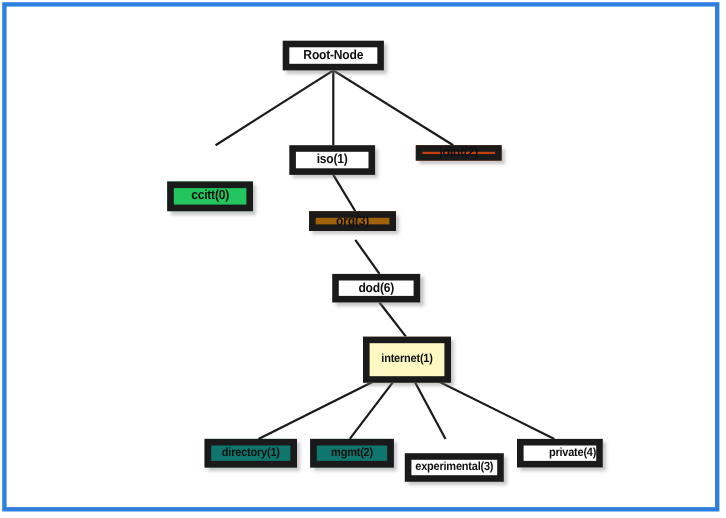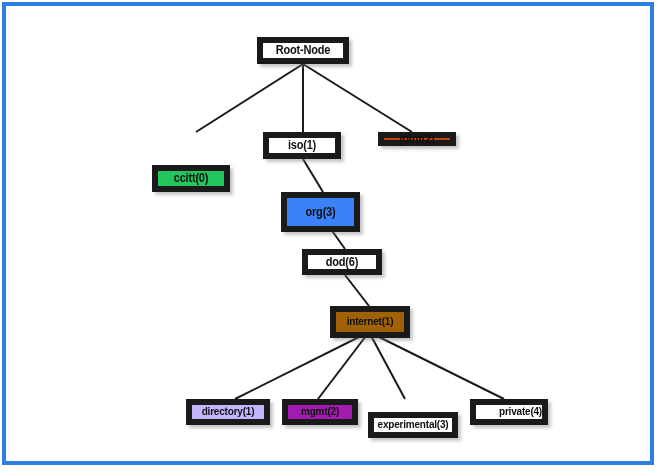--- a/index.html
+++ b/index.html
@@ -85,33 +85,33 @@
       </div>
       <div class="node" style="left: 152px; top: 144px; width: 78px; height: 27px; font-size: 11px; border-color: rgb(26, 26, 26); background: #22c55e; margin-top: 21px;">
         <span class="label">ccitt(0)</span>
       </div>
       <div class="node" style="left: 263px; top: 132px; width: 78px; height: 27px; font-size: 11px; border-color: rgb(26, 26, 26); background: rgb(255, 255, 255); text-align: center;">
         <span class="label">iso(1)</span>
       </div>
       <div class="node" style="left: 378px; top: 132px; width: 78px; height: 14px; font-size: 11px; border-color: rgb(26, 26, 26); background: #c2410c;">
         <span class="label">joint(2)</span>
       </div>
-      <div class="node" style="left: 281px; top: 192px; width: 79px; height: 40px; font-size: 11px; border-color: rgb(26, 26, 26); background: #3b82f6;">
+      <div class="node" style="left: 281px; top: 192px; width: 79px; height: 18px; font-size: 11px; border-color: rgb(26, 26, 26); background: #a16207;">
         <span class="label">org(3)</span>
       </div>
       <div class="node" style="left: 302px; top: 249px; width: 80px; height: 26px; font-size: 11px; border-color: rgb(26, 26, 26); background: rgb(255, 255, 255);">
         <span class="label">dod(6)</span>
       </div>
-      <div class="node" style="left: 330px; top: 306px; width: 80px; height: 32px; font-size: 10px; border-color: rgb(26, 26, 26); background: #a16207;">
+      <div class="node" style="left: 330px; top: 306px; width: 80px; height: 42px; font-size: 10px; border-color: rgb(26, 26, 26); background: #fef9c3;">
         <span class="label">internet(1)</span>
       </div>
-      <div class="node" style="left: 186px; top: 399px; width: 84px; height: 26px; font-size: 10px; border-color: rgb(26, 26, 26); background: #c4b5fd;">
+      <div class="node" style="left: 186px; top: 399px; width: 84px; height: 26px; font-size: 10px; border-color: rgb(26, 26, 26); background: #0f766e;">
         <span class="label">directory(1)</span>
       </div>
-      <div class="node" style="left: 282px; top: 399px; width: 76px; height: 26px; font-size: 10px; border-color: rgb(26, 26, 26); background: #a21caf;">
+      <div class="node" style="left: 282px; top: 399px; width: 76px; height: 26px; font-size: 10px; border-color: rgb(26, 26, 26); background: #0f766e;">
         <span class="label">mgmt(2)</span>
       </div>
       <div class="node" style="left: 368px; top: 412px; width: 90px; height: 26px; font-size: 10px; border-color: rgb(26, 26, 26); background: rgb(255, 255, 255);">
         <span class="label">experimental(3)</span>
       </div>
       <div class="node" style="left: 470px; top: 399px; width: 78px; height: 26px; font-size: 10px; border-color: rgb(26, 26, 26); background: rgb(255, 255, 255); justify-content: flex-end;">
         <span class="label">private(4)</span>
       </div>
     </div>
 </div>

